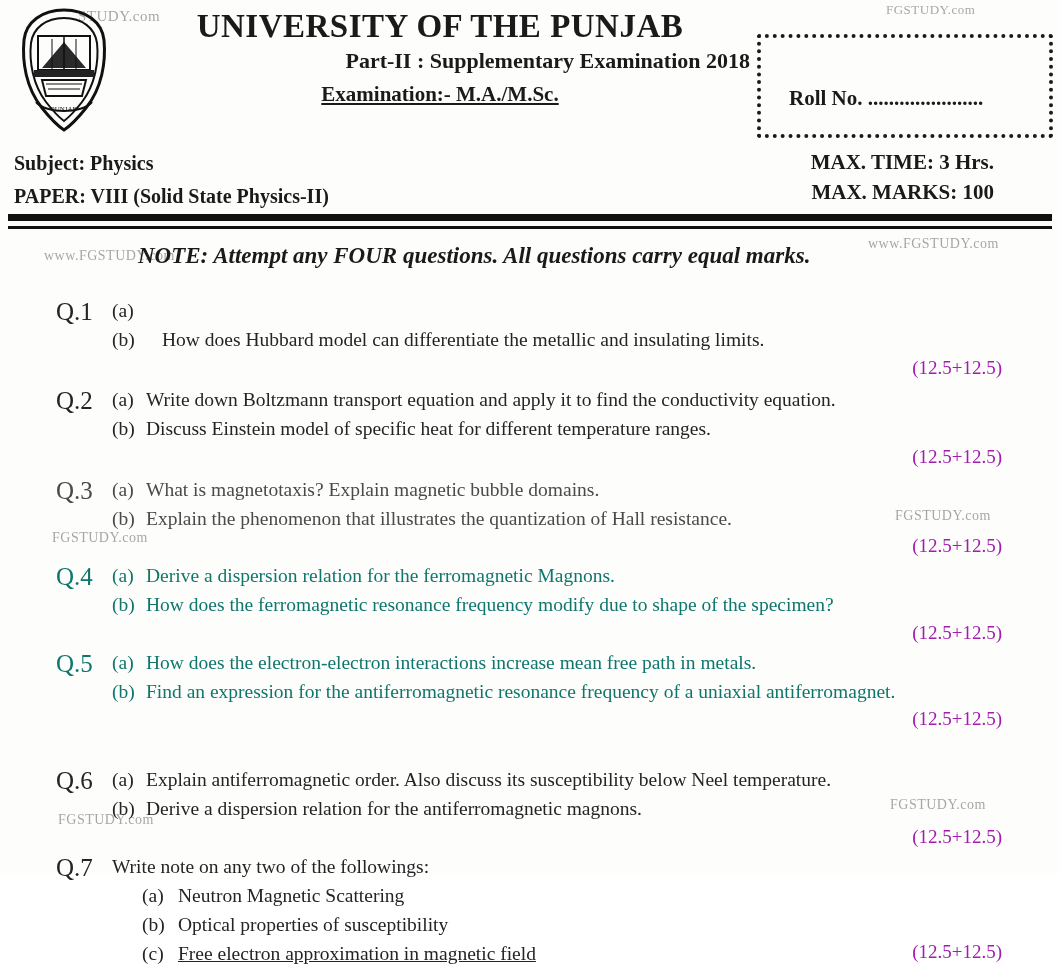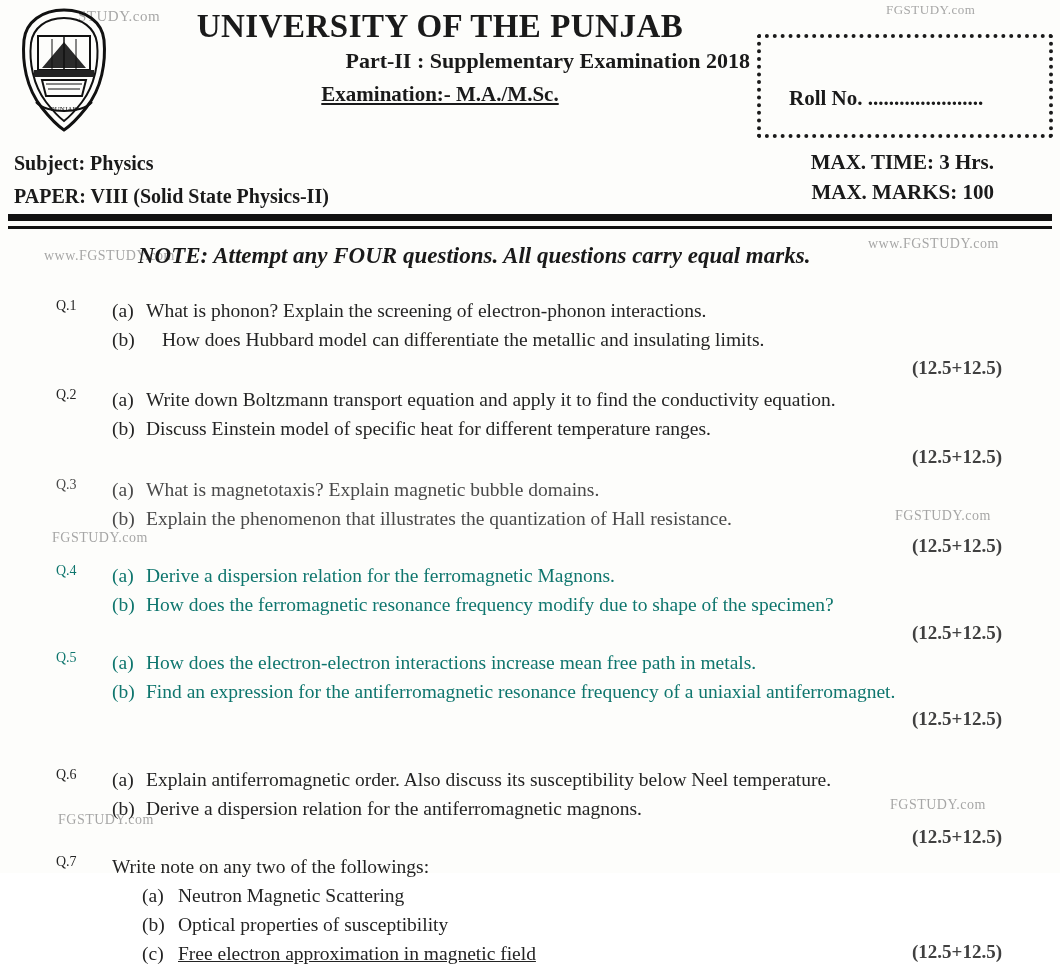--- a/index.html
+++ b/index.html
@@ -162,28 +162,28 @@
 
   
   .q {
     position: absolute;
     font-size: 19.5px;
     line-height: 1.34;
     color: #242424;
   }
   .q-num {
     position: absolute;
-    font-size: 14px;
+    font-size: 25px;
     color: #242424;
   }
   .marks {
     position: absolute;
     font-size: 19px;
-    font-weight: bold;
-    color: #404040;
+    font-weight: normal;
+    color: #a21caf;
     right: 58px;
   }
   .faded { color: #4a4a4a; }
   .fade2 { color: #0f766e; }
 </style>
 </head>
 <body>
 
 <div class="page">
 
@@ -227,21 +227,20 @@
   <div class="maxtime">MAX. TIME: 3 Hrs.</div>
   <div class="maxmarks">MAX. MARKS: 100</div>
 
   <div class="rule-thick"></div>
   <div class="rule-thin"></div>
 
   <div class="note">NOTE: Attempt any FOUR questions. All questions carry equal marks.</div>
 
   <div class="q-num" style="left:56px;  top:298px;">Q.1</div>
   <div class="q" style="left:112px; top:298px;">(a)</div>
-  <div class="q" style="left:146px; top:298px; width:880px;">What is phonon? Explain the screening of electron-phonon interactions.</div>
   <div class="q" style="left:112px; top:327px;">(b)</div>
   <div class="q" style="left:146px; top:327px; width:880px;margin-left:16px;">How does Hubbard model can differentiate the metallic and insulating limits.</div>
   <div class="marks" style="top:357px;">(12.5+12.5)</div>
 
   <div class="q-num" style="left:56px;  top:387px;">Q.2</div>
   <div class="q" style="left:112px; top:387px;">(a)</div>
   <div class="q" style="left:146px; top:387px; width:900px;">Write down Boltzmann transport equation and apply it to find the conductivity equation.</div>
   <div class="q" style="left:112px; top:416px;">(b)</div>
   <div class="q" style="left:146px; top:416px; width:900px;">Discuss Einstein model of specific heat for different temperature ranges.</div>
   <div class="marks" style="top:446px;">(12.5+12.5)</div>

